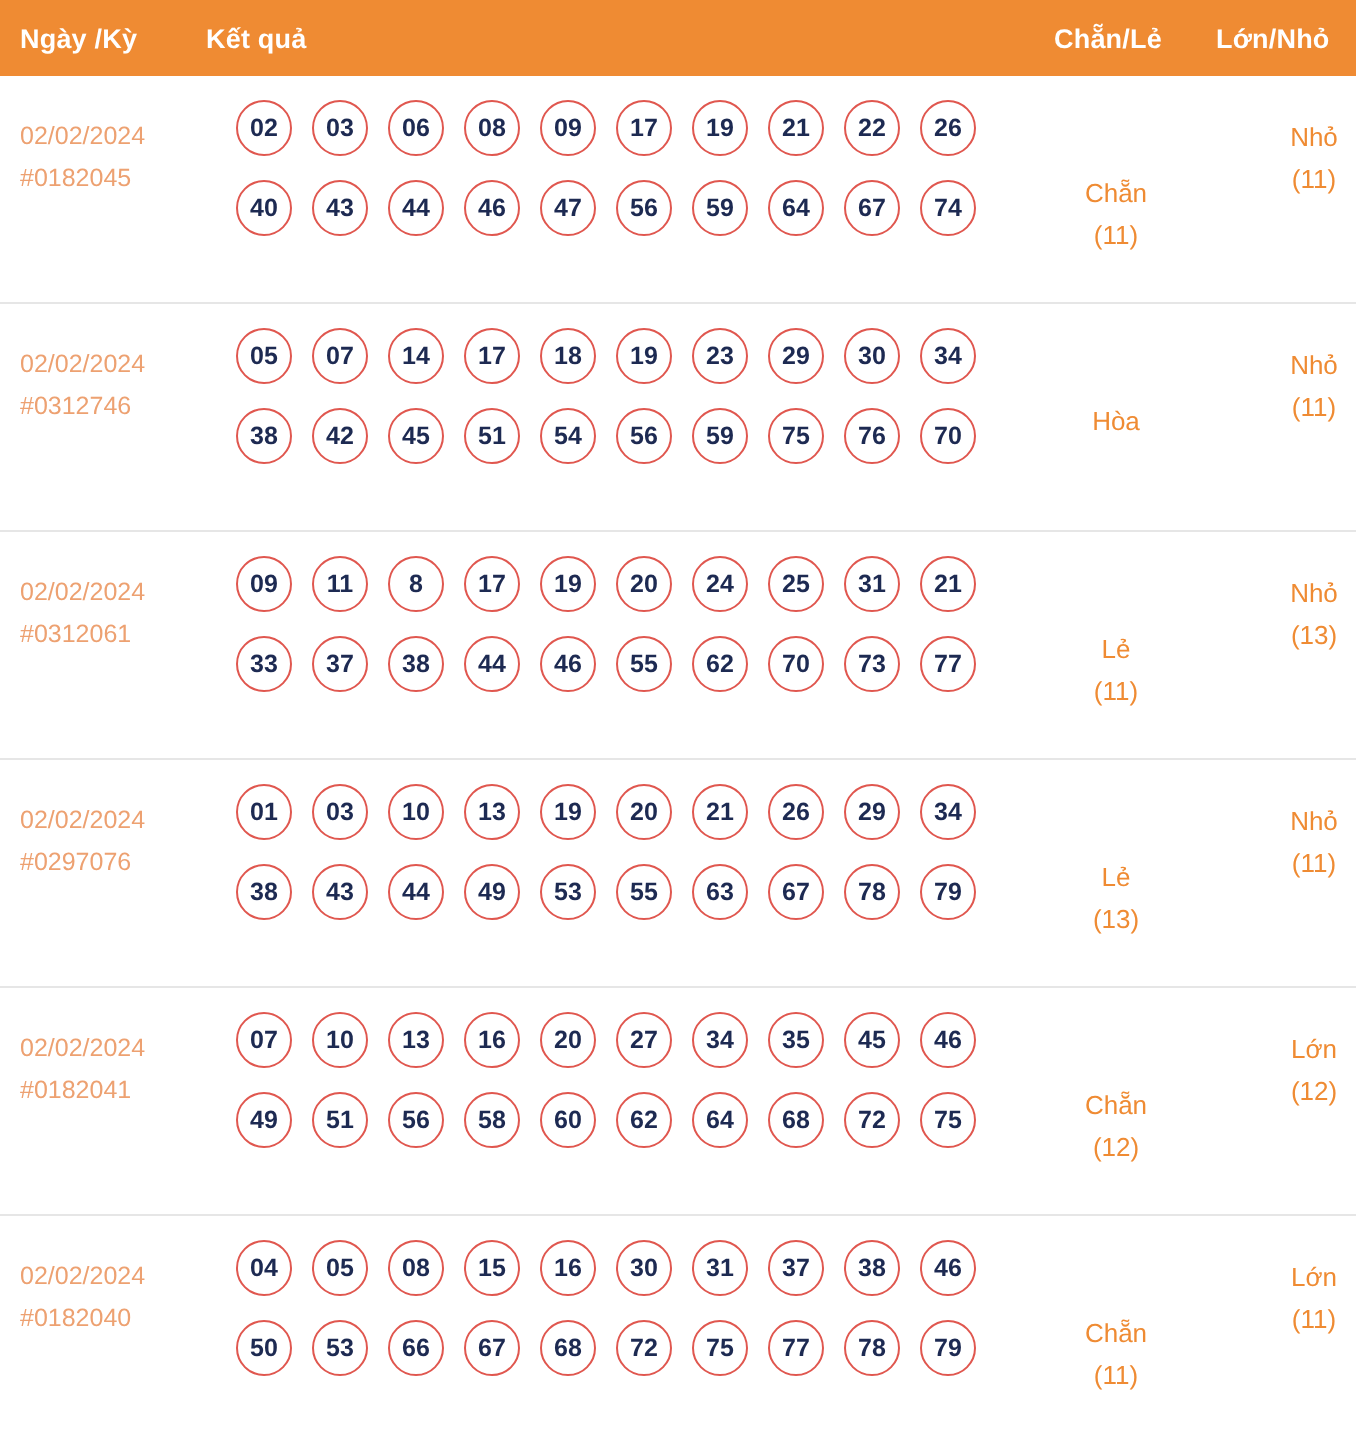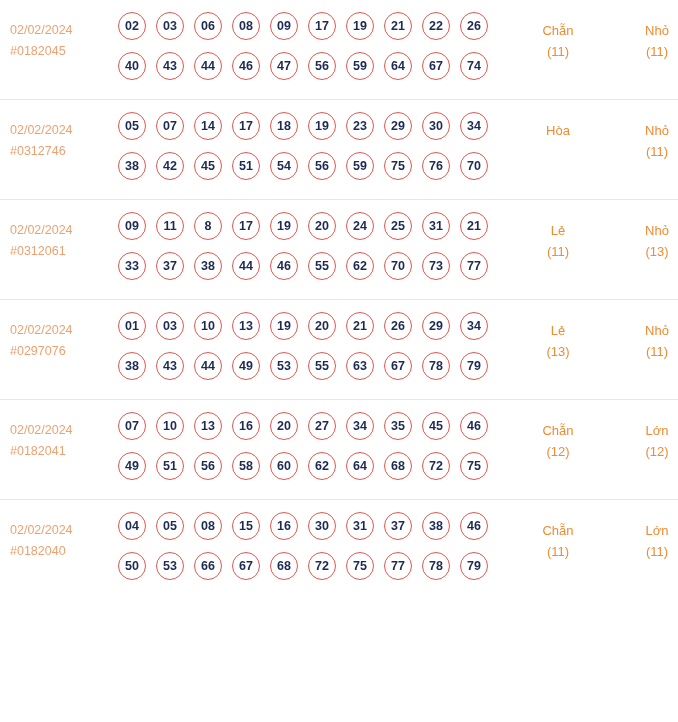--- a/index.html
+++ b/index.html
@@ -35,21 +35,21 @@
     white-space: nowrap;
   }
   .th-date   { position: absolute; left: 10px; }
   .th-result { position: absolute; left: 103px; }
   .th-oe     { position: absolute; left: 527px; }
   .th-bs     { position: absolute; left: 608px; }
 
   
   .row {
     position: relative;
-    height: 100px;
+    height: 114px;
     border-bottom: 1px solid #e6e6e6;
     box-sizing: border-box;
     padding-left: 40px;
   }
   .row:last-child { border-bottom: none; }
 
   .cell-date {
     position: absolute;
     left: 10px;
     top: 20px;
@@ -90,31 +90,37 @@
 
   .cell-stat {
     position: absolute;
     top: 20px;
     text-align: center;
     color: #ef8b33;
     font-size: 13px;
     line-height: 21px;
     width: 70px;
   }
-  .cell-oe { left: 523px; }
+  .cell-oe { left: 523px; margin-top: 28px; }
   .cell-bs { left: 622px; }
   .stat-label { display: block; white-space: nowrap; }
   .stat-count { display: block; white-space: nowrap; }
   .stat-count:empty { display: none; }
 </style>
 </head>
 <body>
 
 <div class="table">
 
+  <div class="thead">
+    <span class="th th-date">Ngày /Kỳ</span>
+    <span class="th th-result">Kết quả</span>
+    <span class="th th-oe">Chẵn/Lẻ</span>
+    <span class="th th-bs">Lớn/Nhỏ</span>
+  </div>
 
   <div id="tbody">
       <div class="row">
         <div class="cell-date">
           <span class="d-line">02/02/2024</span>
           <span class="d-line">#0182045</span>
         </div>
         <div class="cell-results">
           <div class="num-line">
             <span class="ball">02</span>

